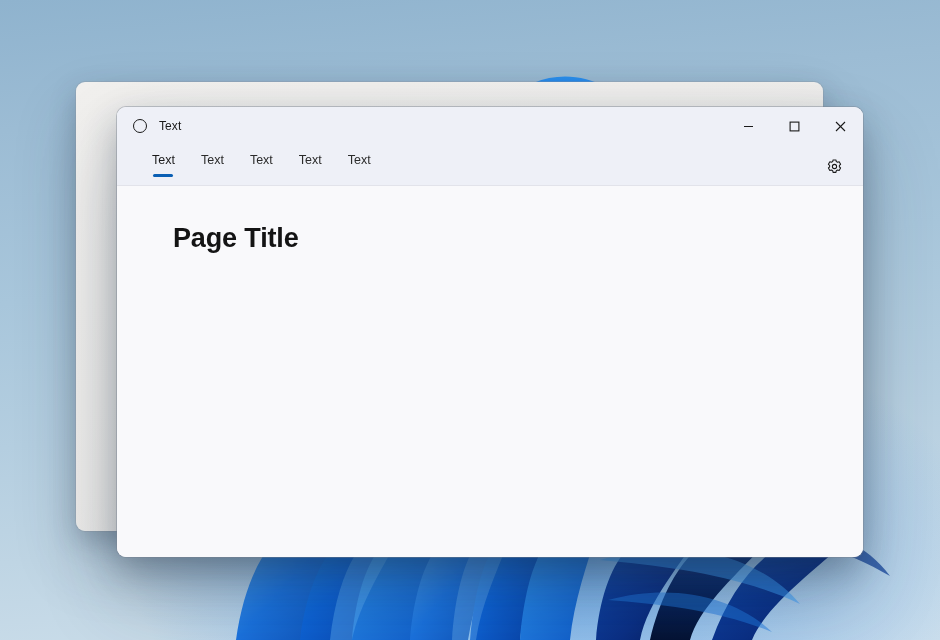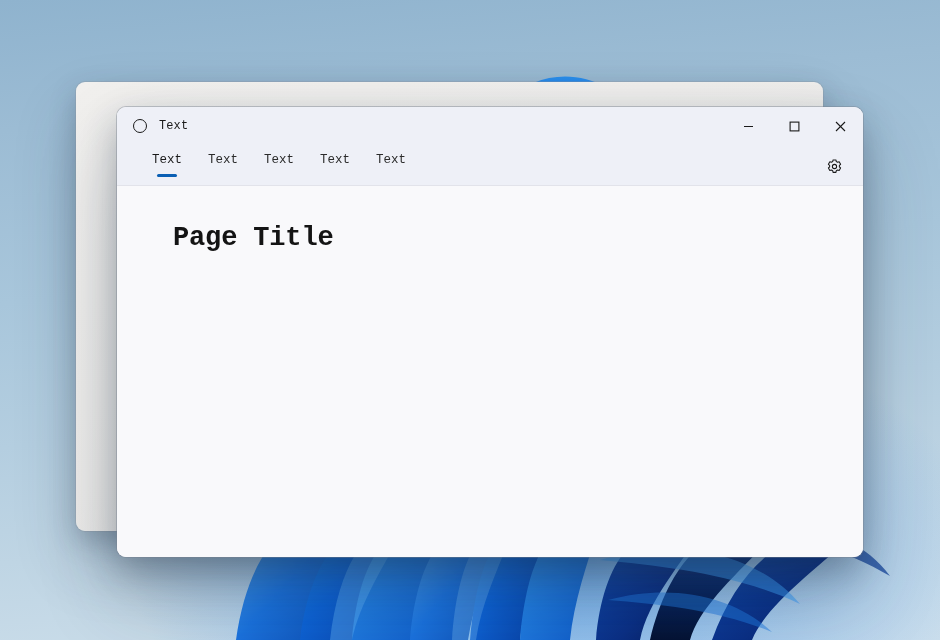--- a/index.html
+++ b/index.html
@@ -16,21 +16,20 @@
     width:940px; height:640px;
     background:linear-gradient(175deg,
         #8FB3CE 0%,
         #9CBCD4 18%,
         #A8C6DB 42%,
         #B4CEE0 62%,
         #BFD5E4 78%,
         #C9DCE9 92%,
         #CFE0EC 100%);
     overflow:hidden;
-    font-family:Liberation Mono, monospace;
   }
   #wallpaper-svg {
     position:absolute; left:0; top:0;
     width:940px; height:640px;
     display:block;
   }
 
   
   #back-window {
     position:absolute;

